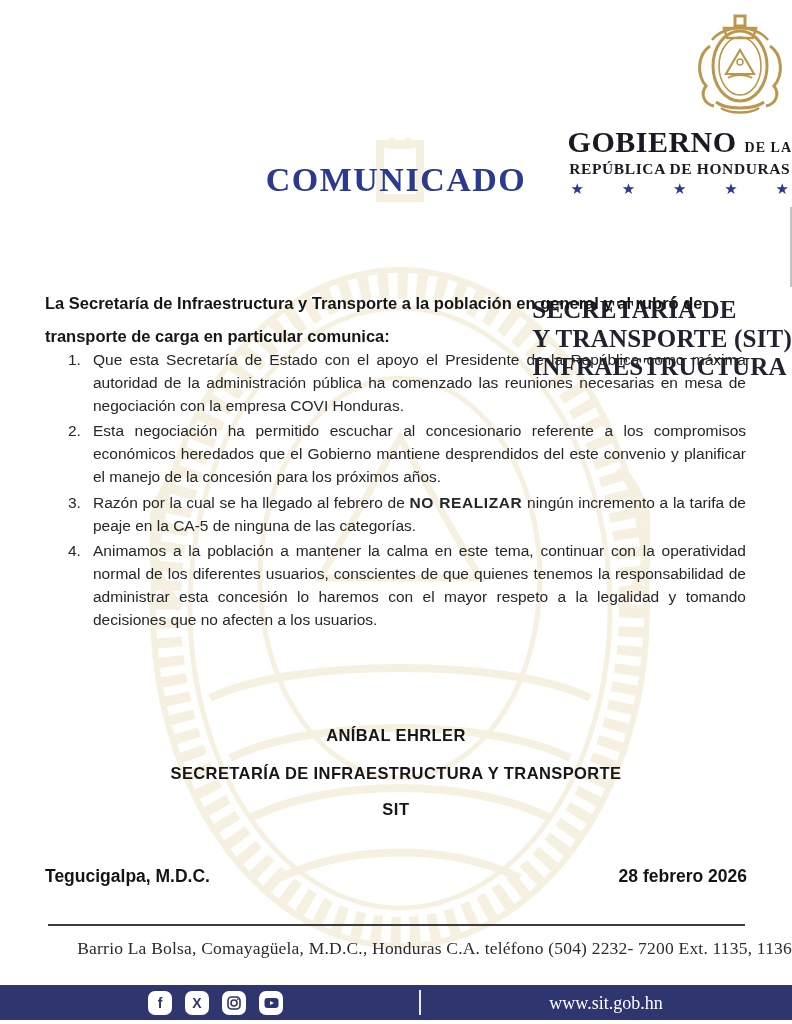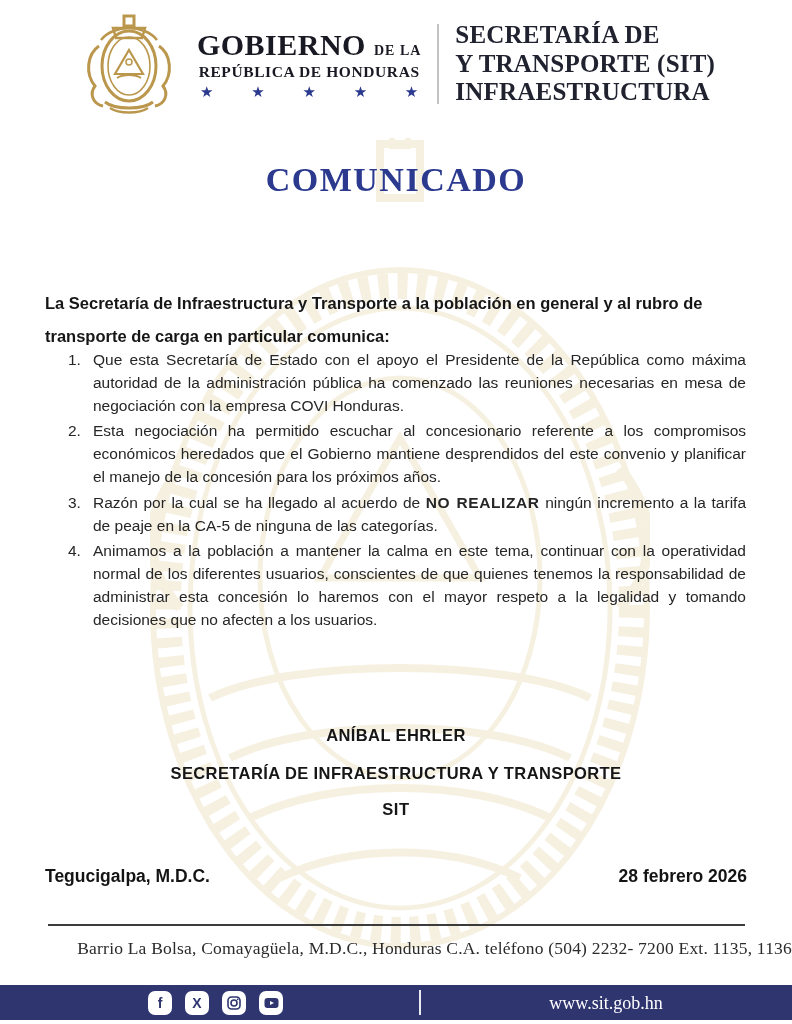--- a/index.html
+++ b/index.html
@@ -9,21 +9,21 @@
     background:#ffffff; overflow:hidden;
     font-family:"Liberation Sans", sans-serif; color:#1e1e1e;
   }
   
   .watermark { position:absolute; left:150px; top:138px; z-index:0; opacity:.55; pointer-events:none; }
   .content { position:relative; z-index:1; }
 
   
   .header {
     position:absolute; top:12px; left:0; right:0;
-    display:flex; justify-content:center; align-items:center; gap:16px;
+    display:flex; justify-content:center; align-items:flex-end; gap:9px;flex-direction:column;
   }
   .logo { flex:none; }
   .gob-block { text-align:center; font-family:"Liberation Serif", serif; color:#191923; }
   .gob-line1 { font-size:30px; font-weight:bold; letter-spacing:.5px; white-space:nowrap; }
   .gob-line1 .dela { font-size:14px; font-weight:bold; letter-spacing:1px; }
   .gob-line2 { font-size:15.5px; font-weight:bold; letter-spacing:.6px; margin-top:1px; white-space:nowrap; }
   .stars { display:flex; justify-content:space-between; padding:2px 3px 0 3px; color:#2b3a8e; font-size:15px; }
   .hdr-divider { width:2px; height:80px; background:#c2c2c2; flex:none; }
   .sit-title {
     font-family:"Liberation Serif", serif; font-weight:bold;
@@ -156,21 +156,21 @@
         <div class="ntxt">Que esta Secretaría de Estado con el apoyo el Presidente de la República como máxima autoridad de la administración pública ha comenzado las reuniones necesarias en mesa de negociación con la empresa COVI Honduras.</div>
       </div>
 
       <div class="nitem">
         <div class="nnum">2.</div>
         <div class="ntxt">Esta negociación ha permitido escuchar al concesionario referente a los compromisos económicos heredados que el Gobierno mantiene desprendidos del este convenio y planificar el manejo de la concesión para los próximos años.</div>
       </div>
 
       <div class="nitem">
         <div class="nnum">3.</div>
-        <div class="ntxt"><span>Razón por la cual se ha llegado al acuerdo de </span><strong>NO REALIZAR</strong><span> ningún incremento a la tarifa de peaje en la CA-5 de ninguna de las categorías.</span></div>
+        <div class="ntxt"><span>Razón por la cual se ha llegado al febrero de </span><strong>NO REALIZAR</strong><span> ningún incremento a la tarifa de peaje en la CA-5 de ninguna de las categorías.</span></div>
       </div>
 
       <div class="nitem">
         <div class="nnum">4.</div>
         <div class="ntxt">Animamos a la población a mantener la calma en este tema, continuar con la operatividad normal de los diferentes usuarios, conscientes de que quienes tenemos la responsabilidad de administrar esta concesión lo haremos con el mayor respeto a la legalidad y tomando decisiones que no afecten a los usuarios.</div>
       </div>
     </div>
 
     <div class="sig">
       <div class="sig-name">ANÍBAL EHRLER</div>

